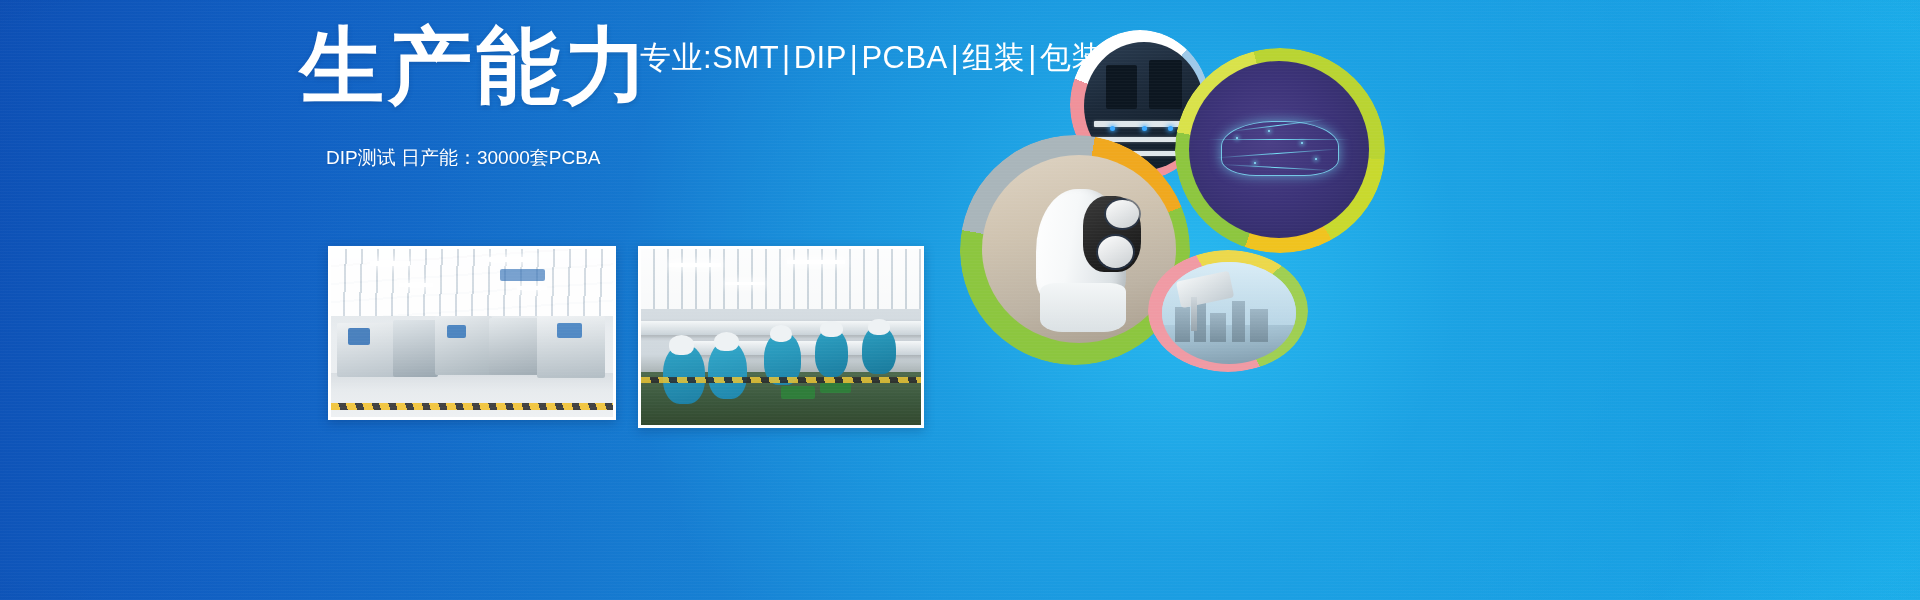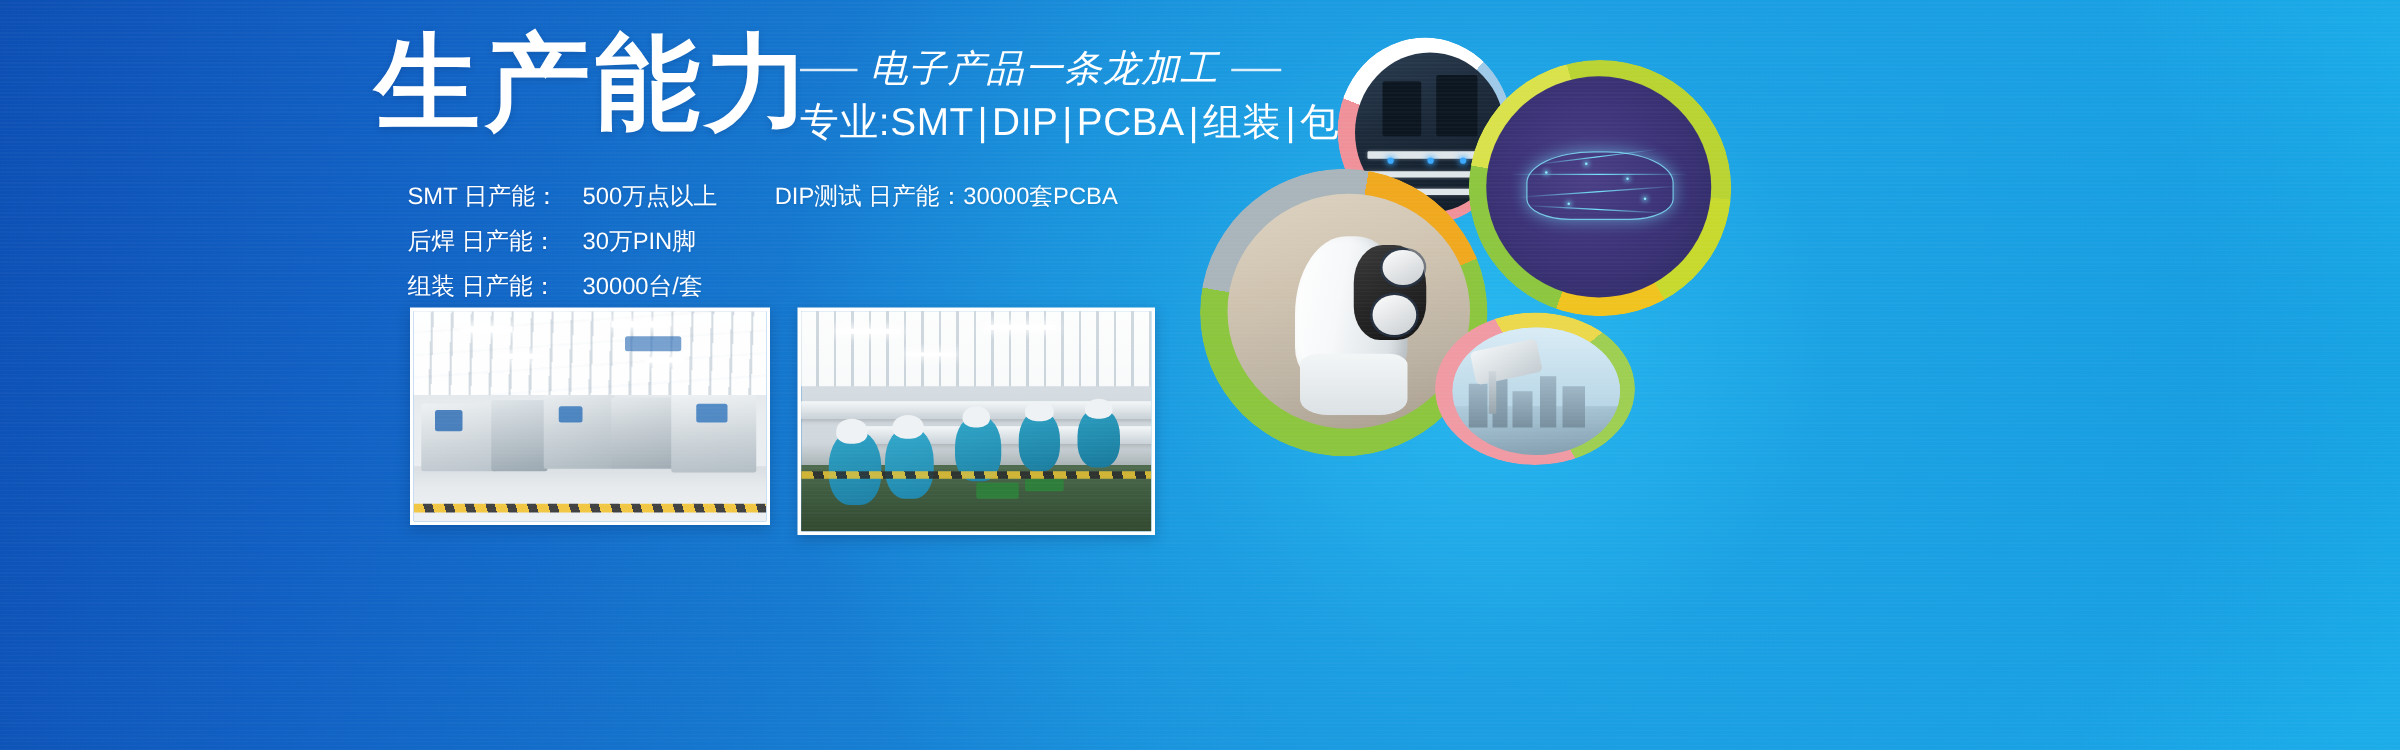--- a/index.html
+++ b/index.html
@@ -200,45 +200,26 @@
 <body>
 
 <div class="banner">
   <div class="vig"></div>
 
   <div class="title-wrap">
     <div class="main-title">生产能力</div>
   </div>
 
   <div class="sub-block">
-    <div class="sub1">
-      <span class="dash"></span>
-      <span>电子产品一条龙加工</span>
-      <span class="dash short"></span>
-    </div>
     <div class="sub2">
       <span>专业:</span><span>SMT</span><span class="sep">|</span><span>DIP</span><span class="sep">|</span><span>PCBA</span><span class="sep">|</span><span>组装</span><span class="sep">|</span><span>包装</span>
     </div>
   </div>
 
   <div class="specs">
-    <div class="spec-col col-a">
-      <div class="spec-row">
-        <span class="spec-label">SMT 日产能：</span>
-        <span class="spec-value">500万点以上</span>
-      </div>
-      <div class="spec-row">
-        <span class="spec-label">后焊 日产能：</span>
-        <span class="spec-value">30万PIN脚</span>
-      </div>
-      <div class="spec-row">
-        <span class="spec-label">组装 日产能：</span>
-        <span class="spec-value">30000台/套</span>
-      </div>
-    </div>
     <div class="spec-col col-b">
       <div class="spec-row">
         <span class="spec-label">DIP测试 日产能：</span>
         <span class="spec-value">30000套PCBA</span>
       </div>
     </div>
   </div>
 
   <div class="photo" id="photo-smt-line">
     <div class="ph-inner factA">

